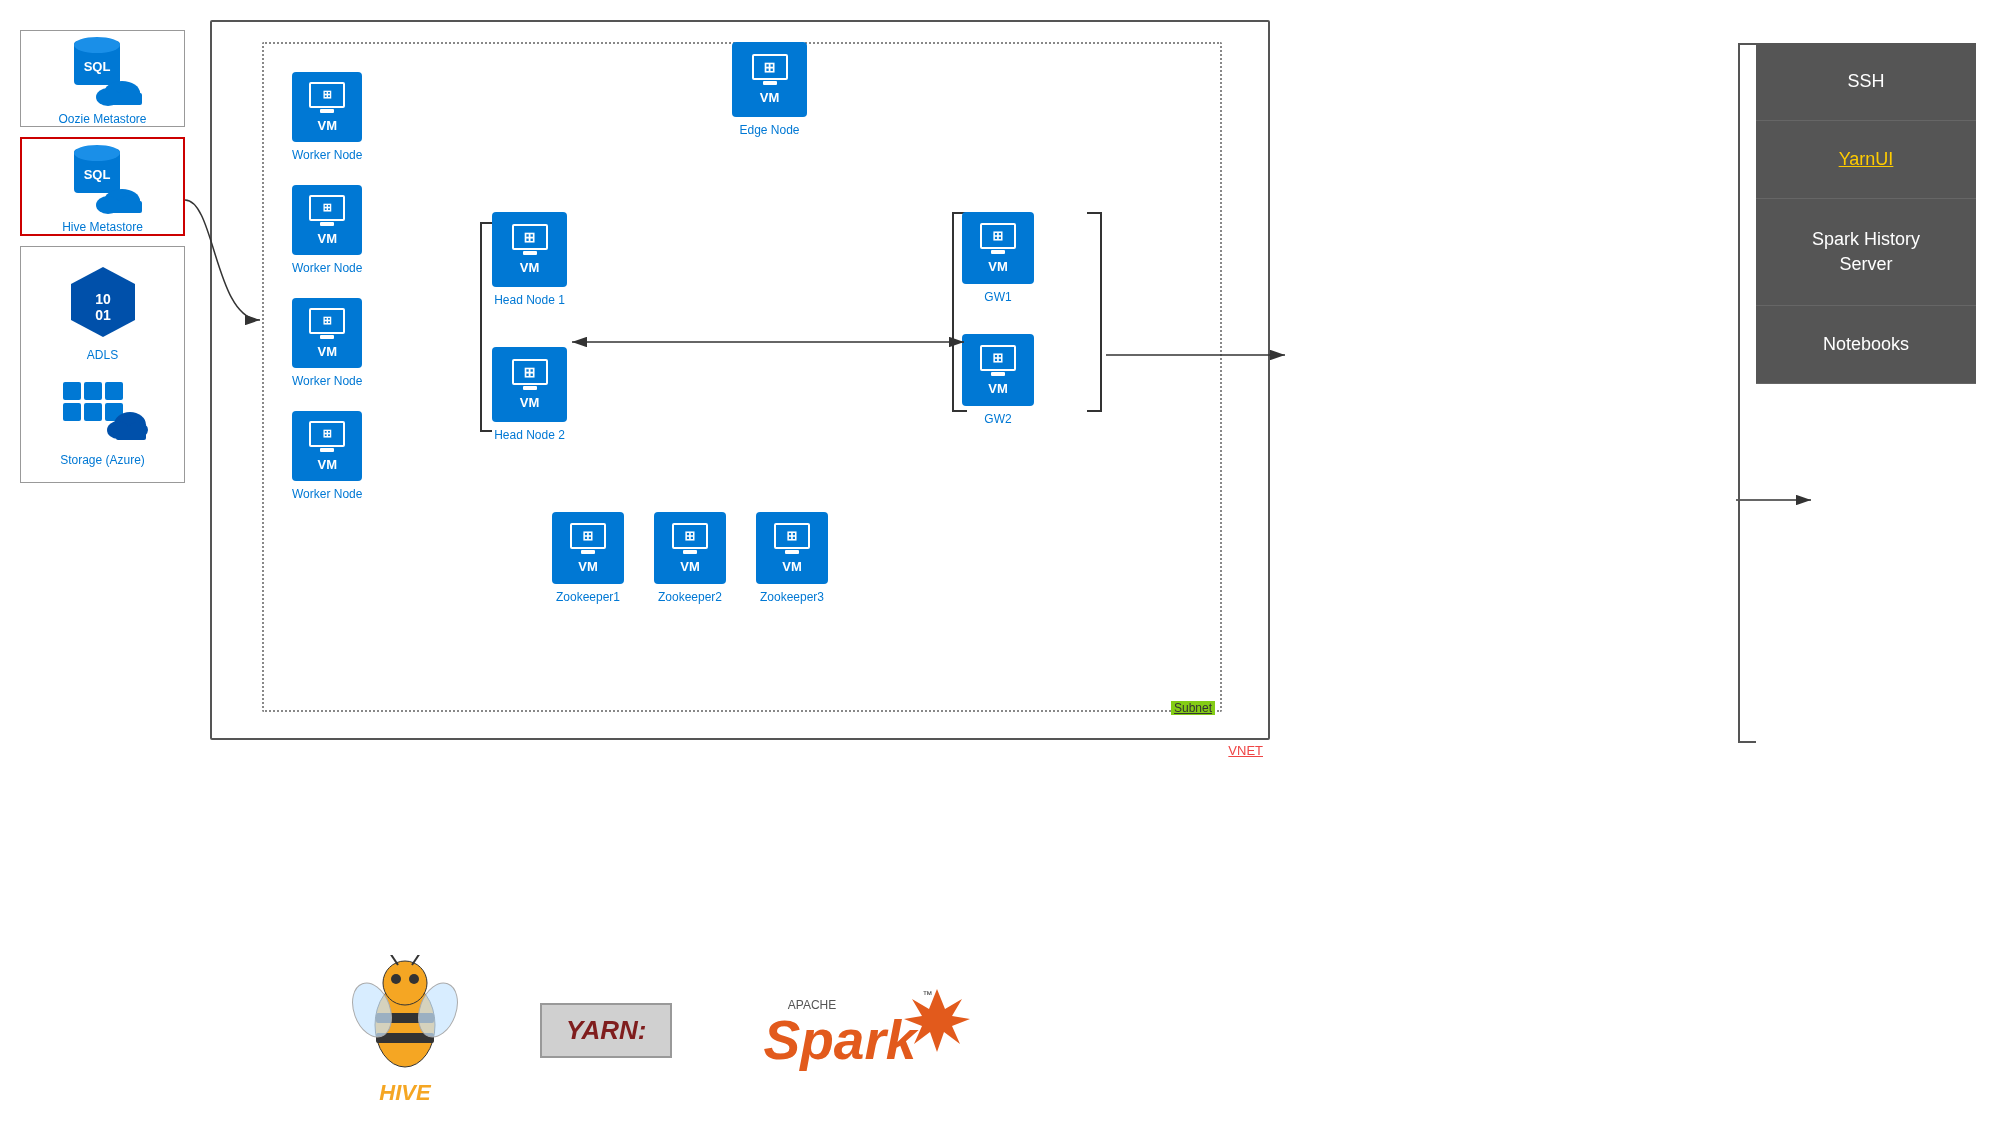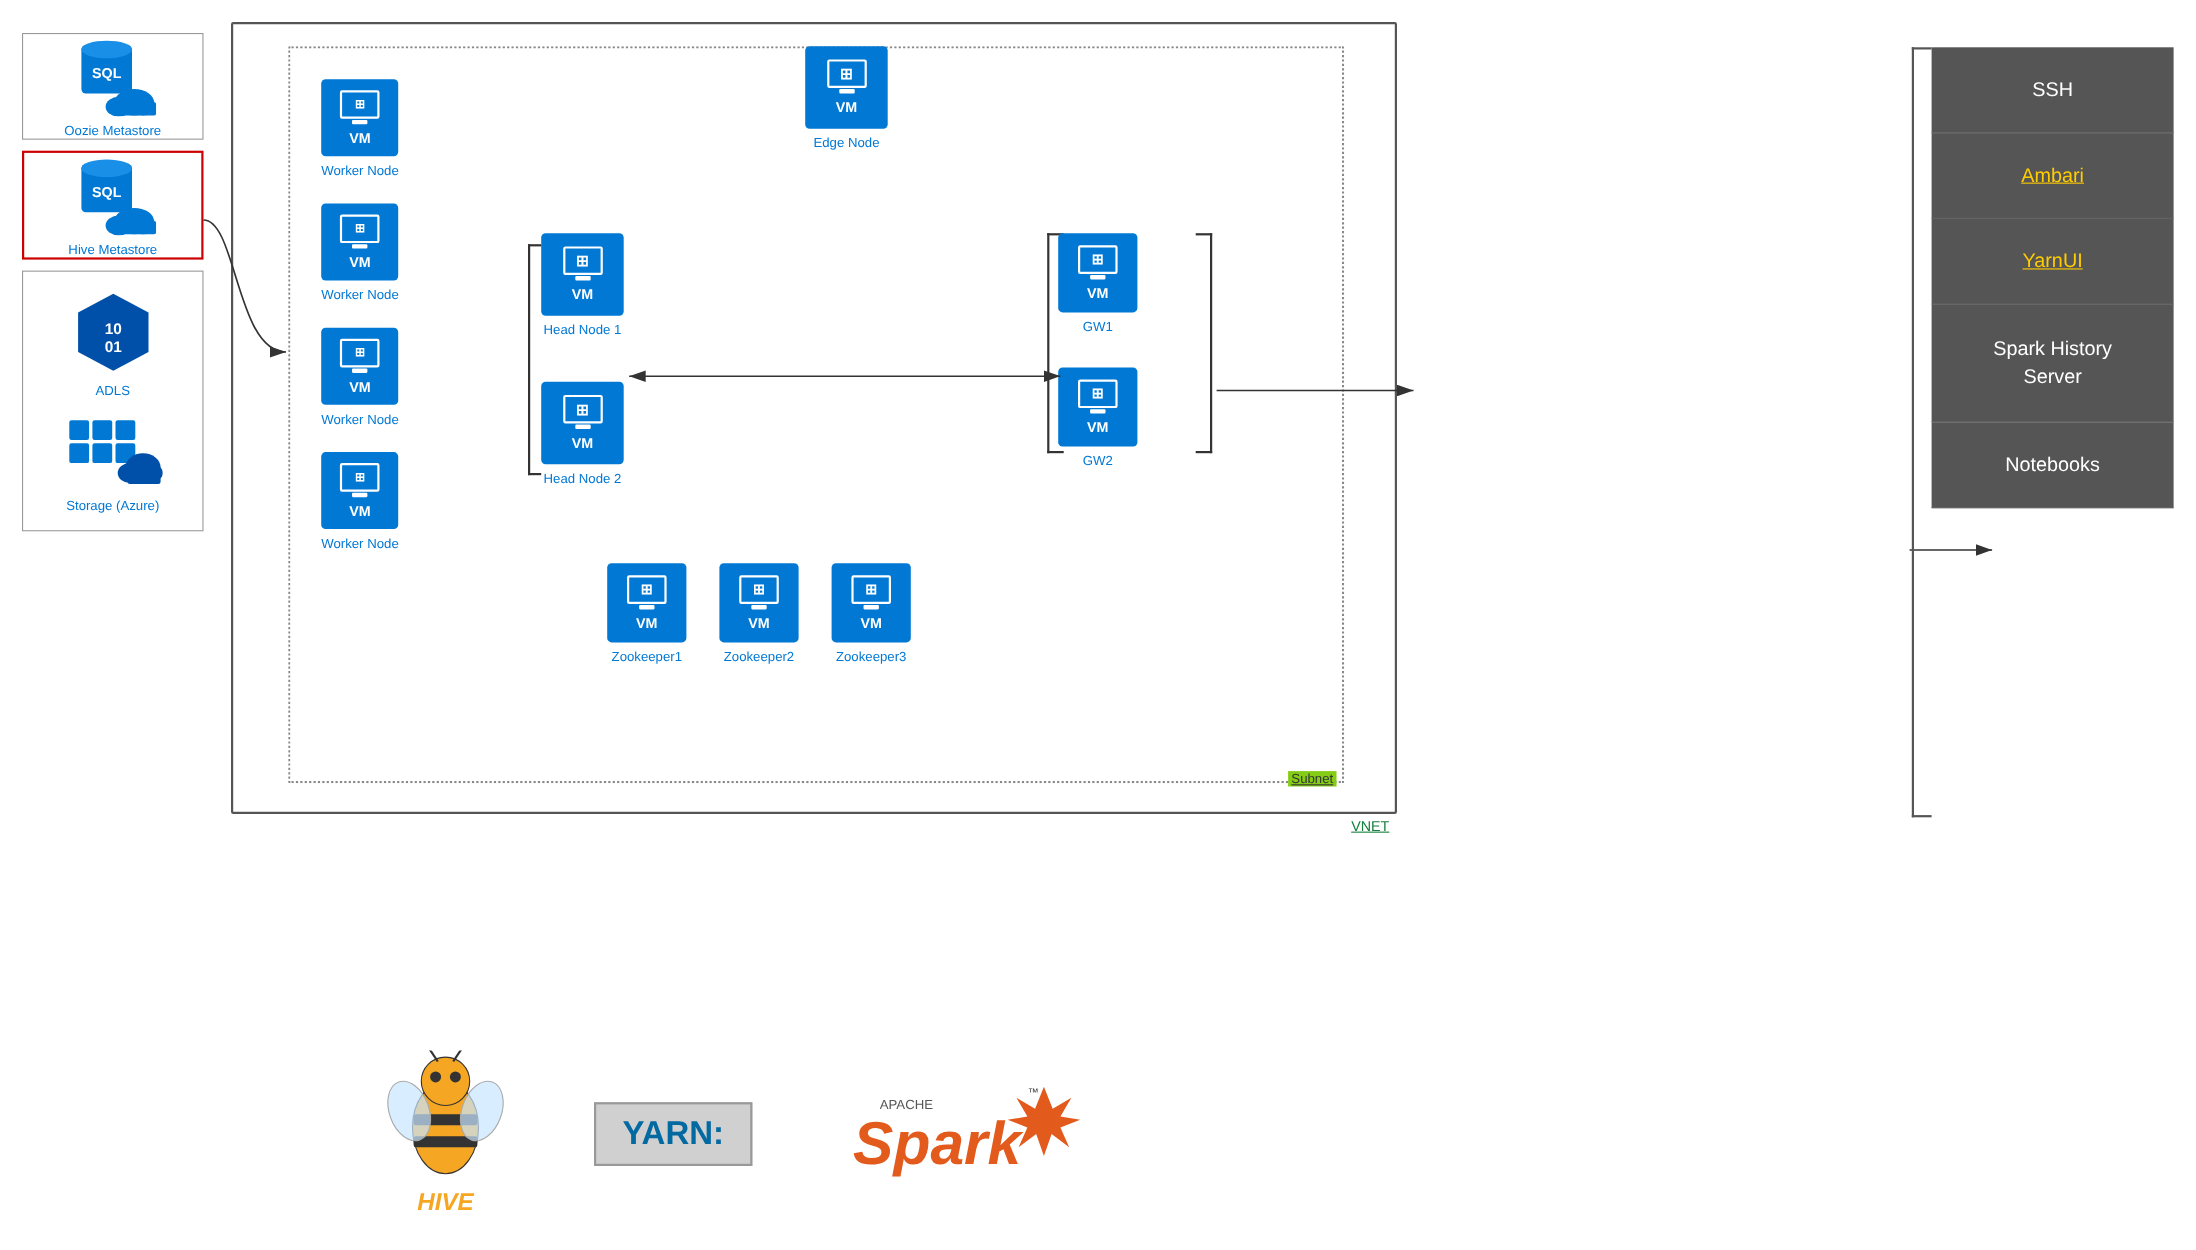--- a/index.html
+++ b/index.html
@@ -121,21 +121,21 @@
       color: #333;
       background: #84cc16;
       padding: 0 3px;
     }
     .vnet-label {
       position: absolute;
       bottom: -20px;
       right: 5px;
       font-size: 13px;
       text-decoration: underline;
-      color: #15803d;
+      color: #ef4444;
     }
 
     
     .node-item {
       display: flex;
       flex-direction: column;
       align-items: center;
     }
 
     
@@ -497,21 +497,20 @@
 
   <path d="M 260 500 C 230 500 220 500 185 500" fill="none" stroke="#333" stroke-width="1.5" marker-end="url(#arr-right)" transform="scale(-1,1) translate(-1996,0)"></path>
 
   <line x1="1106" y1="355" x2="1285" y2="355" stroke="#333" stroke-width="1.5" marker-end="url(#arr-right2)"></line>
 </svg>
 
 <div class="right-panel" style="position:absolute;right:20px;top:20px;width:220px;">
 
   <div style="position:absolute;left:-18px;top:0;height:700px;width:18px;border-top:2px solid #555;border-bottom:2px solid #555;border-left:2px solid #555;"></div>
   <button class="right-btn">SSH</button>
-  <button class="right-btn ambari">Ambari</button>
   <button class="right-btn yarnui">YarnUI</button>
   <button class="right-btn spark">Spark History<br>Server</button>
   <button class="right-btn">Notebooks</button>
 </div>
 
 <div class="bottom-logos">
 
   <div class="hive-logo">
     <svg width="110" height="130" viewBox="0 0 110 130">
 
@@ -532,21 +531,21 @@
 
       <line x1="48" y1="10" x2="38" y2="-5" stroke="#333" stroke-width="2"></line>
       <circle cx="38" cy="-5" r="4" fill="#f5a623" stroke="#333" stroke-width="1"></circle>
       <line x1="62" y1="10" x2="72" y2="-5" stroke="#333" stroke-width="2"></line>
       <circle cx="72" cy="-5" r="4" fill="#f5a623" stroke="#333" stroke-width="1"></circle>
     </svg>
     <div style="font-size:22px;font-weight:bold;color:#f5a623;font-style:italic;margin-top:-5px;">HIVE</div>
   </div>
 
   <div style="border:2px solid #999;padding:10px 24px;background:#d0d0d0;">
-    <span style="font-size:30px;font-weight:bold;color:#0369a1;">YARN:</span>
+    <span style="font-size:26px;font-weight:bold;color:#7f1d1d;font-style:italic;">YARN:</span>
   </div>
 
   <div style="position:relative;">
     <svg width="220" height="90" viewBox="0 0 220 90">
 
       <polygon points="185,5 193,25 210,15 200,32 218,35 200,42 208,60 192,48 185,68 178,48 162,60 170,42 152,35 170,32 160,15 177,25" fill="#e25a1c"></polygon>
 
       <text x="60" y="25" text-anchor="middle" fill="#555" font-size="12" font-family="Arial">APACHE</text>
 
       <text x="88" y="75" text-anchor="middle" fill="#e25a1c" font-size="55" font-family="Arial" font-style="italic" font-weight="bold">Spark</text>

